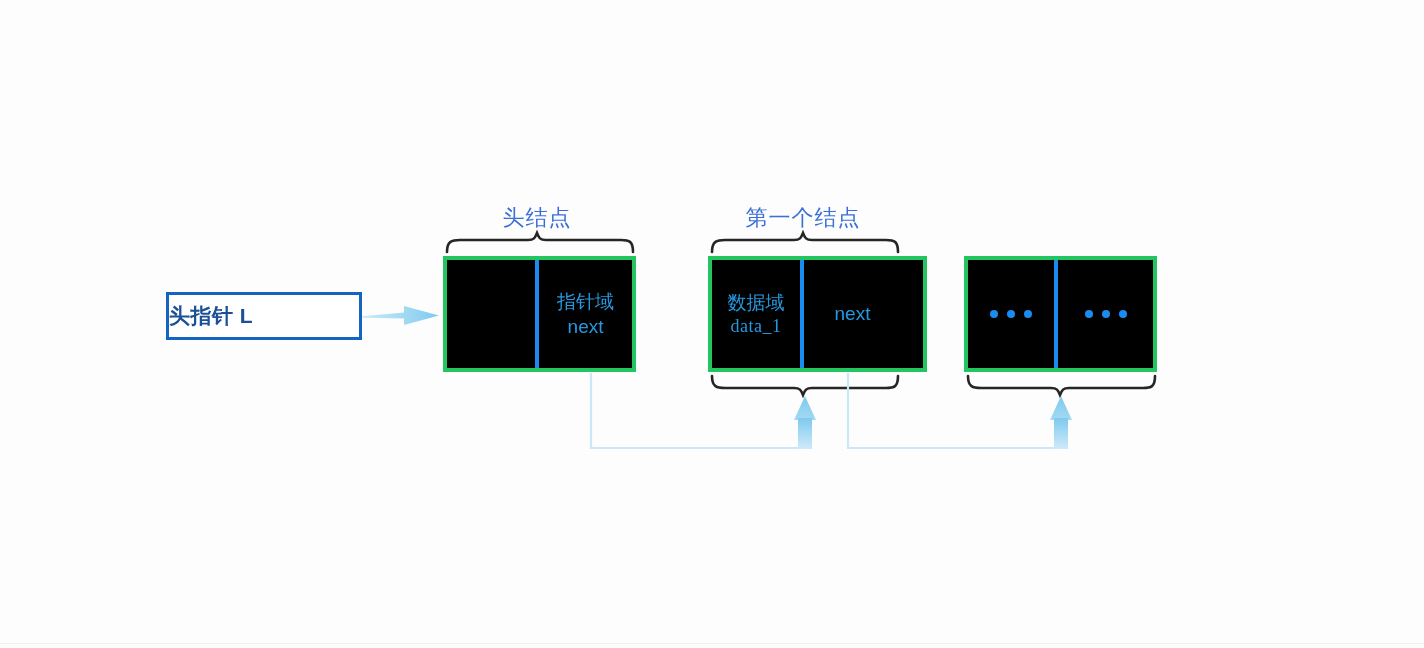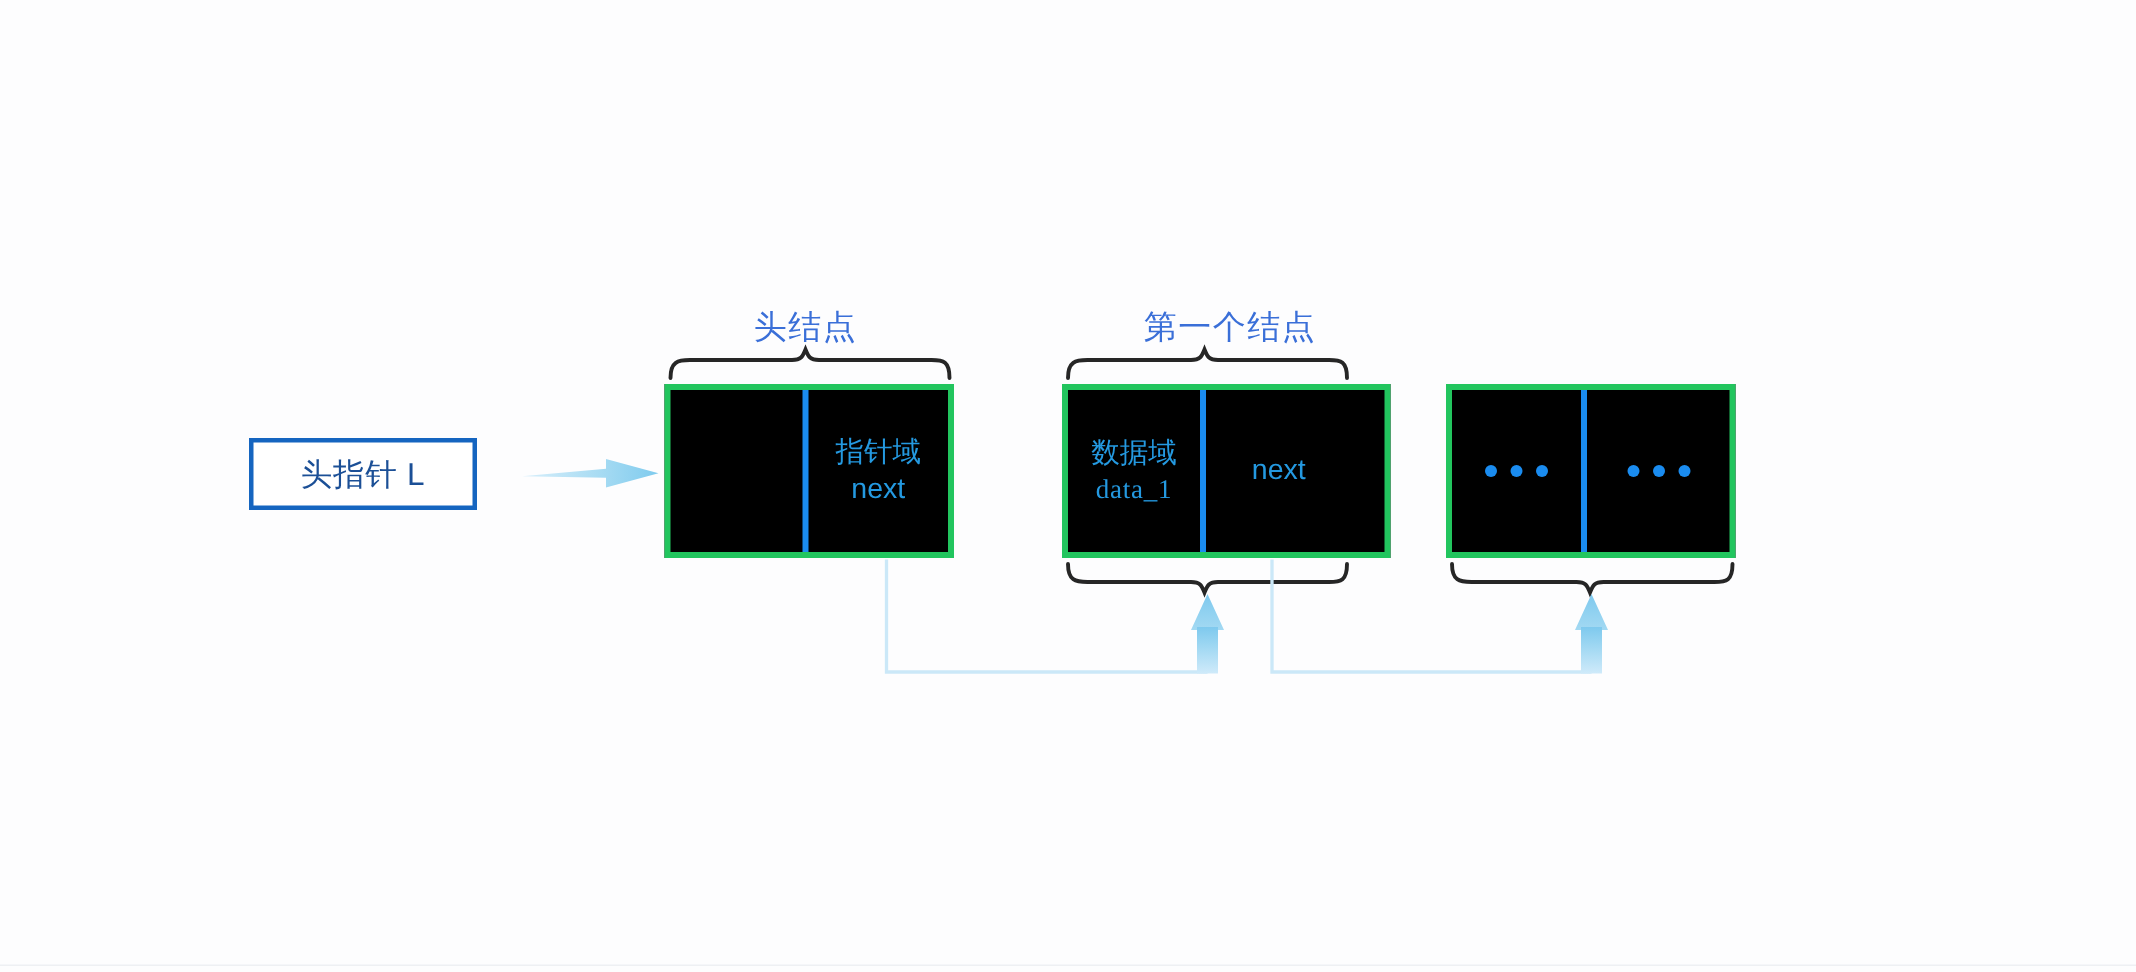--- a/index.html
+++ b/index.html
@@ -21,28 +21,28 @@
     top: 0;
     width: 1424px;
     height: 648px;
   }
 
   
   .ptr-box {
     position: absolute;
     left: 166px;
     top: 292px;
-    width: 152px;
+    width: 196px;
     height: 48px;
     border: 3px solid #1565c0;
     background: #ffffff;
     box-sizing: border-box;
     display: flex;
     align-items: center;
-    justify-content: center;
+    font-weight: bold;
   }
   .ptr-box-label {
     color: #1b4f96;
     font-size: 21px;
     letter-spacing: 0.5px;
     white-space: nowrap;
   }
 
   
   .node {
@@ -108,21 +108,21 @@
   
   .brace-caption {
     position: absolute;
     color: #3a6fd8;
     font-size: 22px;
     letter-spacing: 1px;
     white-space: nowrap;
     transform: translateX(-50%);
   }
   #cap-head  { left: 537px; top: 203px; }
-  #cap-first { left: 803px; top: 203px; margin-left: 17px; }
+  #cap-first { left: 803px; top: 203px; }
 
   .baseline-rule {
     position: absolute;
     left: 0;
     top: 643px;
     width: 1424px;
     height: 1px;
     background: #eef0f3;
   }
 </style>

